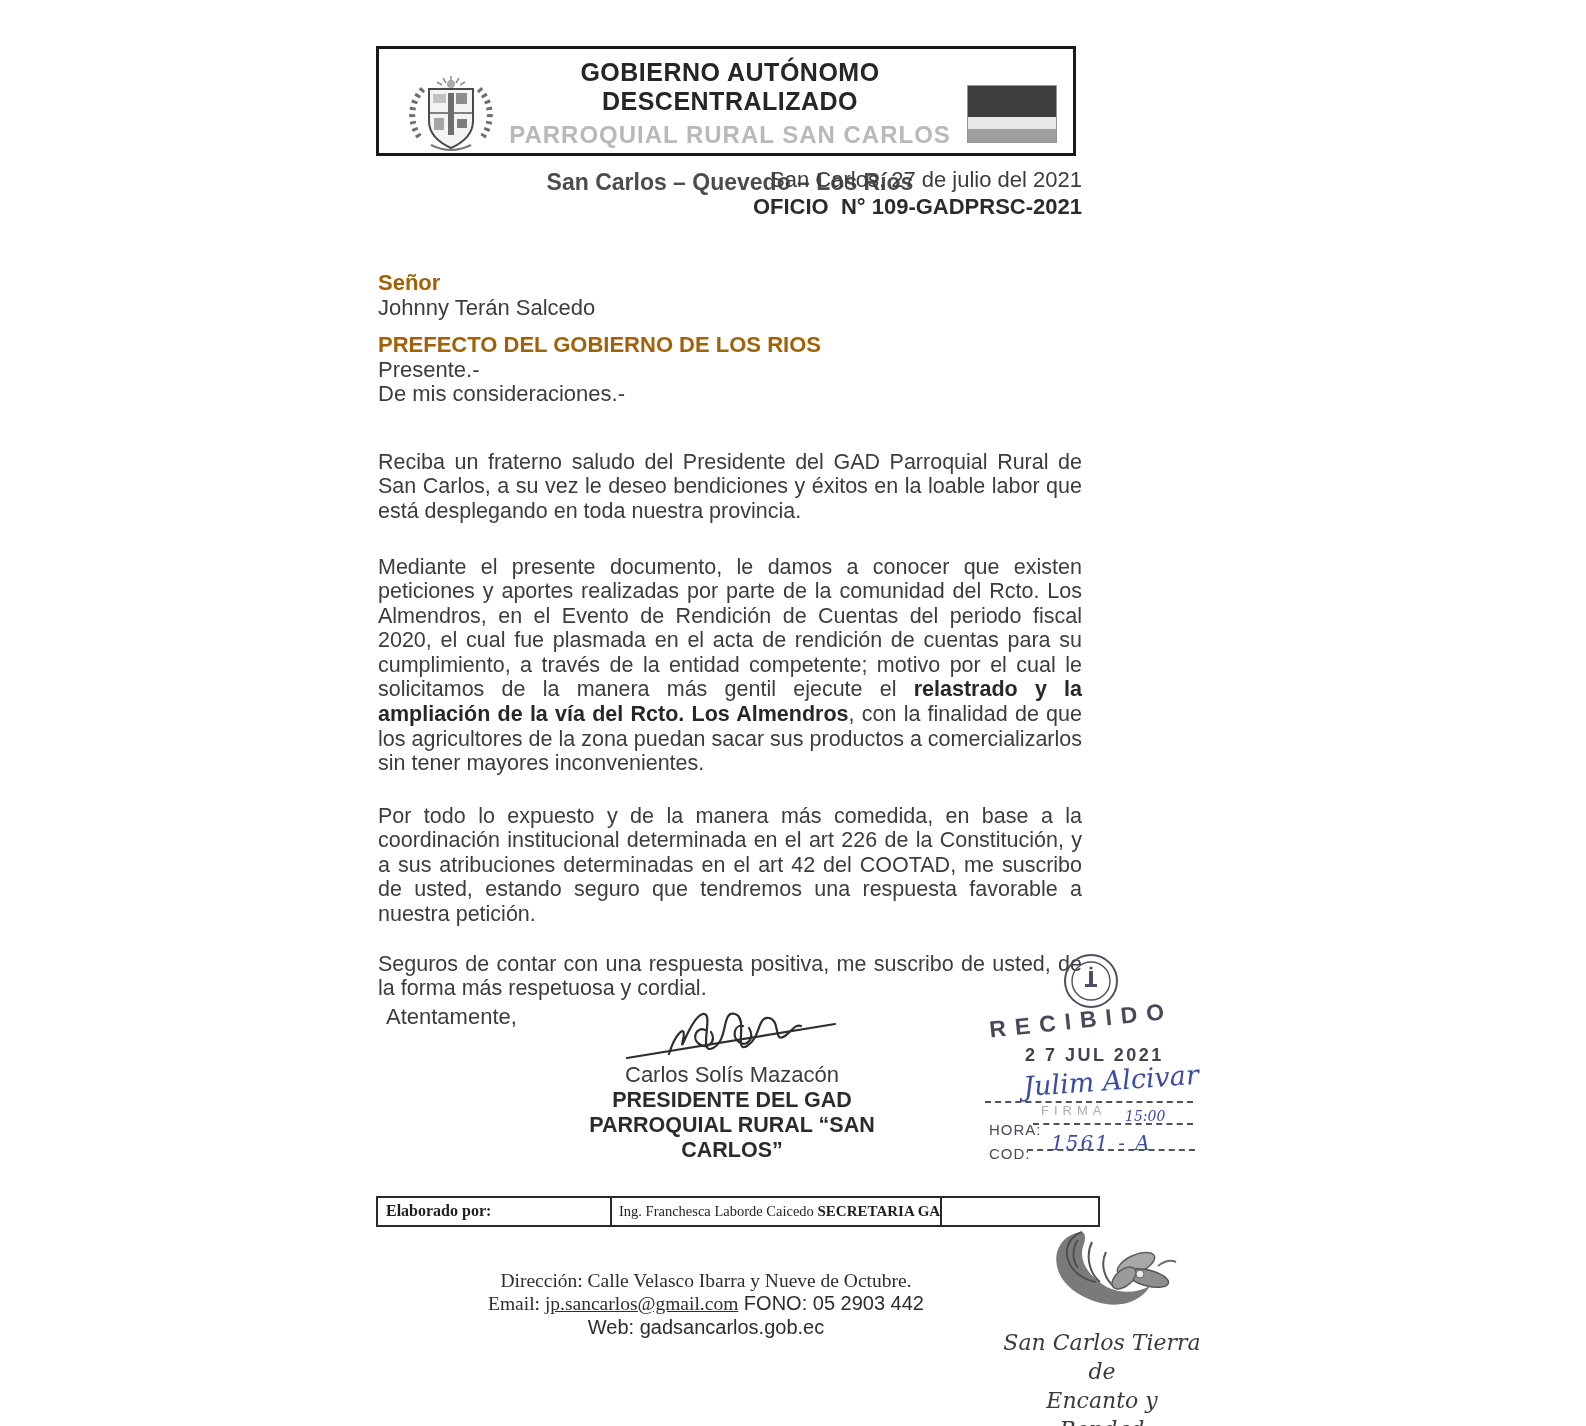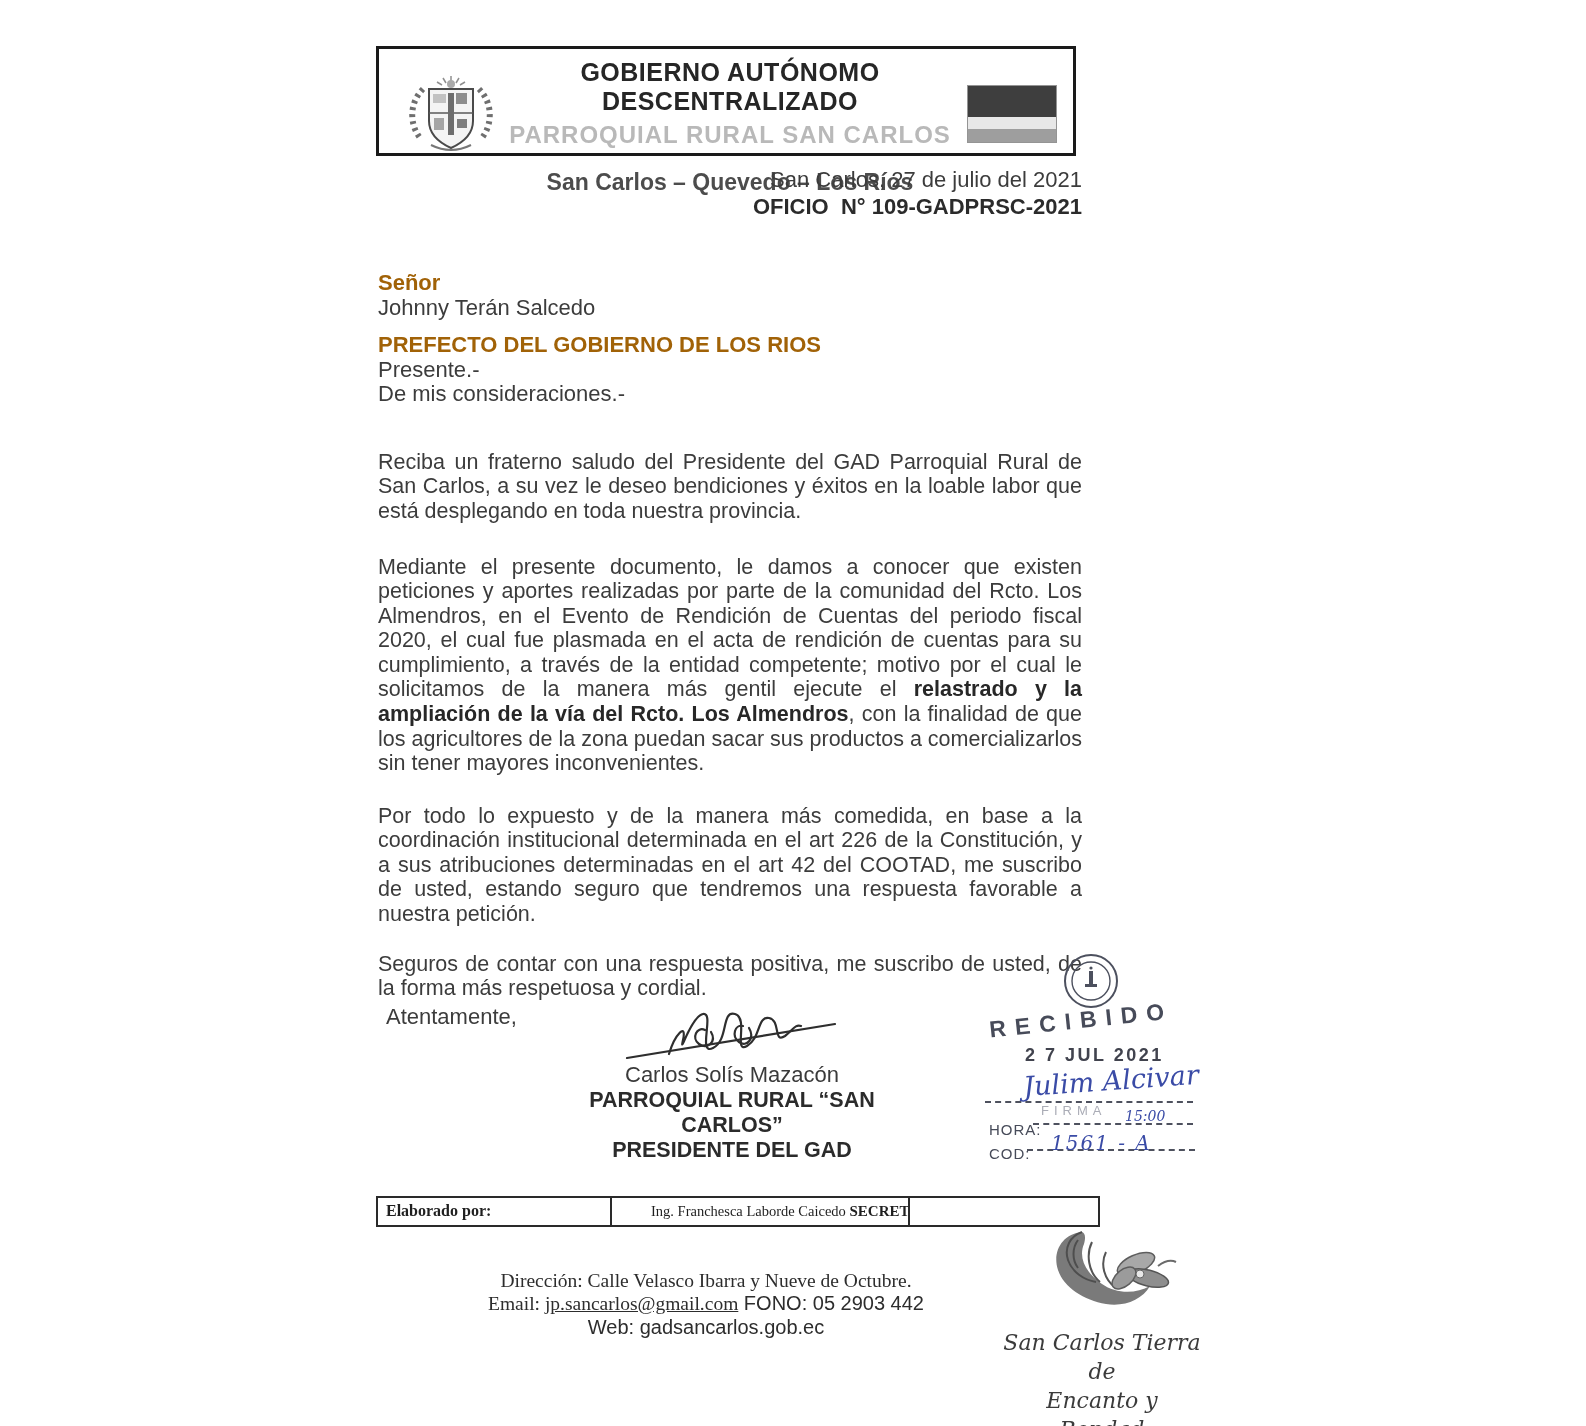--- a/index.html
+++ b/index.html
@@ -50,21 +50,21 @@
   .dash-sig{left:10px;top:156px;width:208px;height:0;}
   .firma{left:66px;top:158px;font-size:13px;letter-spacing:5px;color:#aaacb6;}
   .hora-label{left:14px;top:176px;font-size:15px;color:#474b59;letter-spacing:1px;}
   .hora-dash{left:58px;top:178px;width:160px;height:0;}
   .hora-value{left:150px;top:163px;font-size:14px;}
   .cod-label{left:14px;top:200px;font-size:15px;color:#474b59;letter-spacing:1px;}
   .cod-dash{left:52px;top:204px;width:168px;height:0;}
   .cod-value{left:76px;top:186px;font-size:20px;letter-spacing:2px;}
 
   
-  .elab-table{left:376px;top:1196px;width:724px;height:31px;border:2px solid #2a2a2a;box-sizing:border-box;display:flex;font-family:"Liberation Serif",serif;color:#1f1f1f;gap:32px;}
+  .elab-table{left:376px;top:1196px;width:724px;height:31px;border:2px solid #2a2a2a;box-sizing:border-box;display:flex;font-family:"Liberation Serif",serif;color:#1f1f1f;}
   .elab-c1{width:234px;border-right:2px solid #2a2a2a;box-sizing:border-box;font-weight:bold;font-size:16px;line-height:26px;padding-left:8px;}
   .elab-c2{flex:1;border-right:2px solid #2a2a2a;box-sizing:border-box;font-size:14.5px;line-height:26px;padding-left:7px;white-space:nowrap;overflow:hidden;}
   .elab-c2 b{font-size:15px;}
   .elab-c3{width:156px;}
 
   
   .footer-block{left:378px;top:1270px;width:656px;text-align:center;color:#2d2d2d;line-height:22px;}
   .f-serif{font-family:"Liberation Serif",serif;font-size:19.5px;}
   .f-sans{font-size:20px;}
   .f-email{text-decoration:underline;margin-top:29px;}
@@ -133,22 +133,22 @@
 <div class="abs sig-area">
   <svg class="sig-svg" width="230" height="64" viewBox="0 0 230 64">
     <g fill="none" stroke="#2e2e2e" stroke-width="2.2" stroke-linecap="round">
       <path d="M10 58 L218 24"></path>
       <path d="M52 54 C58 34 70 22 66 40 C62 58 74 16 86 14 C98 12 80 56 96 48 C112 40 104 10 118 14 C132 18 116 54 130 46 C144 38 140 16 152 18 C164 20 156 44 168 36 C176 30 178 24 184 26"></path>
       <path d="M88 30 C80 26 74 38 82 44 C90 50 100 42 94 32"></path>
       <path d="M126 26 C118 24 114 36 122 42 C130 48 138 38 132 28"></path>
     </g>
   </svg>
   <div class="sig-name">Carlos Solís Mazacón</div>
+  <div class="sig-title">PRESIDENTE DEL GAD</div>
   <div class="sig-title">PARROQUIAL RURAL “SAN CARLOS”</div>
-  <div class="sig-title">PRESIDENTE DEL GAD</div>
 </div>
 
 <div class="abs stamp">
   <svg class="abs seal" width="56" height="56" viewBox="0 0 56 56">
     <circle cx="28" cy="28" r="26" fill="none" stroke="#4c505e" stroke-width="2"></circle>
     <circle cx="28" cy="28" r="19" fill="none" stroke="#4c505e" stroke-width="1.4"></circle>
     <rect x="26" y="18" width="4" height="13" fill="#4c505e"></rect>
     <rect x="22" y="31" width="12" height="3" fill="#4c505e"></rect>
     <circle cx="28" cy="15" r="1.6" fill="#4c505e"></circle>
   </svg>

